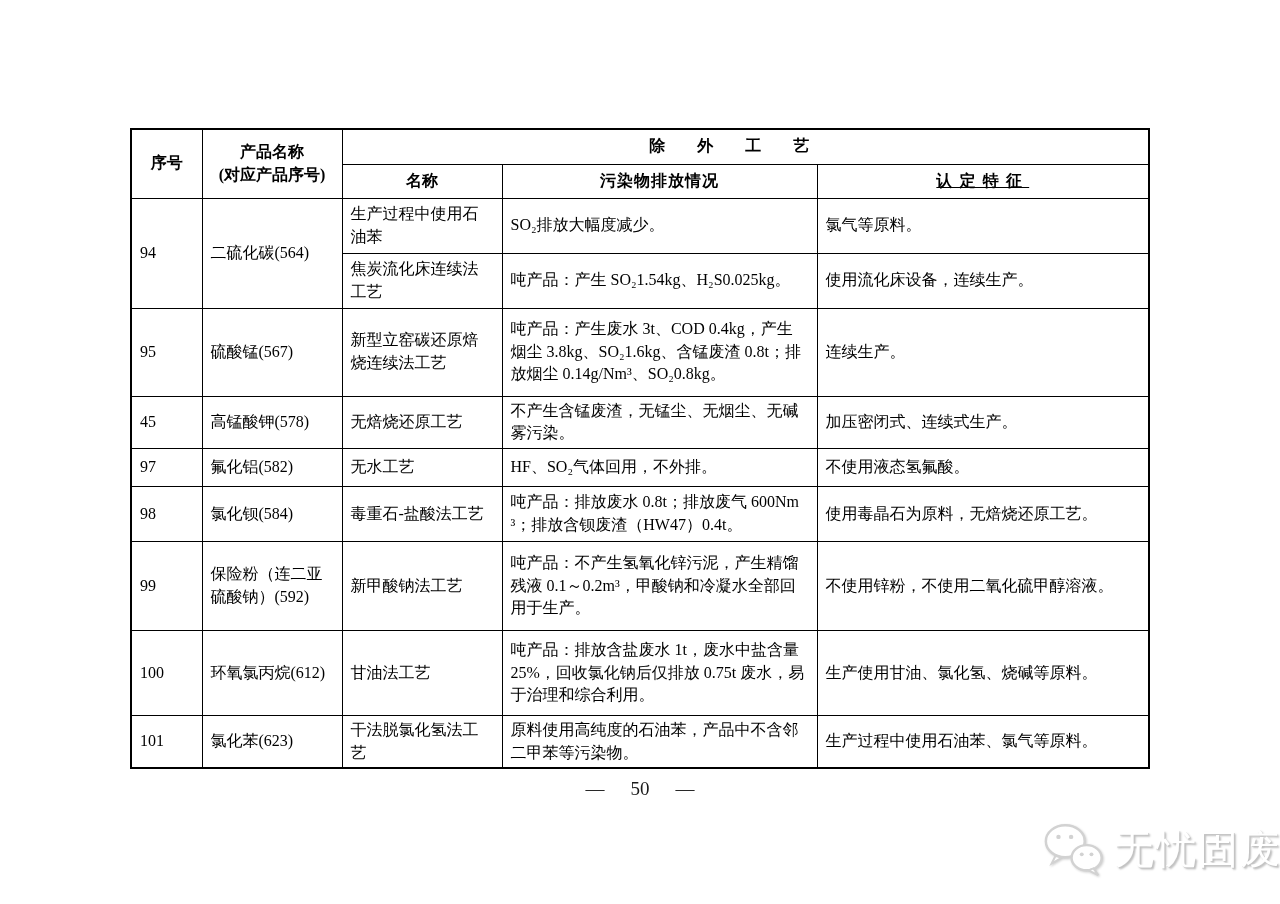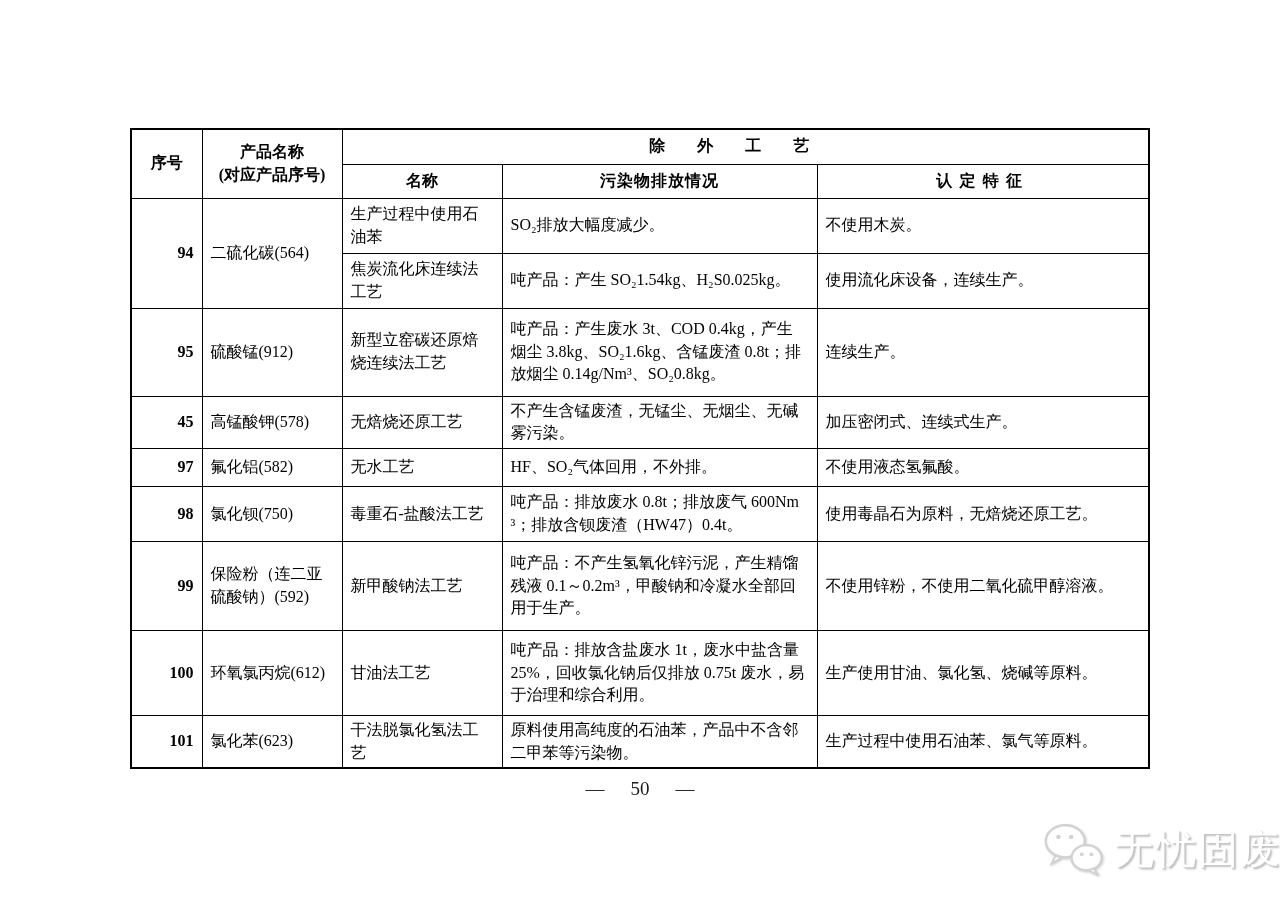--- a/index.html
+++ b/index.html
@@ -30,24 +30,24 @@
     font-size: 16px;
     line-height: 1.42;
     word-break: break-all;
   }
   .doc-table th {
     font-weight: bold;
     text-align: center;
     padding: 2px 4px;
   }
   .doc-table td { text-align: left; }
-  .doc-table td.c { text-align: right; font-weight: bold; }
+  .doc-table td.c { text-align: left; }
 
   .group-h { letter-spacing: 2em; padding-left: 2em; }
-  .feat-h  { letter-spacing: 0.45em; padding-left: 0.45em; }
+  .feat-h  { letter-spacing: 0.45em; padding-left: 0.45em; text-decoration: underline; }
   .poll-h  { letter-spacing: 1px; }
 
   
   .page-footer {
     position: absolute;
     left: 0;
     top: 778px;
     width: 1280px;
     display: flex;
     justify-content: center;
@@ -101,31 +101,31 @@
       <th class="feat-h">认定特征</th>
     </tr>
   </thead>
   <tbody>
 
     <tr style="height:55px">
       <td rowspan="2" class="c">94</td>
       <td rowspan="2">二硫化碳(564)</td>
       <td>生产过程中使用石油苯</td>
       <td>SO₂排放大幅度减少。</td>
-      <td>不使用木炭。</td>
+      <td>氯气等原料。</td>
     </tr>
     <tr style="height:55px">
       <td>焦炭流化床连续法工艺</td>
       <td>吨产品：产生 SO₂1.54kg、H₂S0.025kg。</td>
       <td>使用流化床设备，连续生产。</td>
     </tr>
 
     <tr style="height:88px">
       <td class="c">95</td>
-      <td>硫酸锰(912)</td>
+      <td>硫酸锰(567)</td>
       <td>新型立窑碳还原焙烧连续法工艺</td>
       <td>吨产品：产生废水 3t、COD 0.4kg，产生烟尘 3.8kg、SO₂1.6kg、含锰废渣 0.8t；排放烟尘 0.14g/Nm³、SO₂0.8kg。</td>
       <td>连续生产。</td>
     </tr>
 
     <tr style="height:45px">
       <td class="c">45</td>
       <td>高锰酸钾(578)</td>
       <td>无焙烧还原工艺</td>
       <td>不产生含锰废渣，无锰尘、无烟尘、无碱雾污染。</td>
@@ -135,21 +135,21 @@
     <tr style="height:38px">
       <td class="c">97</td>
       <td>氟化铝(582)</td>
       <td>无水工艺</td>
       <td>HF、SO₂气体回用，不外排。</td>
       <td>不使用液态氢氟酸。</td>
     </tr>
 
     <tr style="height:55px">
       <td class="c">98</td>
-      <td>氯化钡(750)</td>
+      <td>氯化钡(584)</td>
       <td>毒重石-盐酸法工艺</td>
       <td>吨产品：排放废水 0.8t；排放废气 600Nm³；排放含钡废渣（HW47）0.4t。</td>
       <td>使用毒晶石为原料，无焙烧还原工艺。</td>
     </tr>
 
     <tr style="height:89px">
       <td class="c">99</td>
       <td>保险粉（连二亚硫酸钠）(592)</td>
       <td>新甲酸钠法工艺</td>
       <td>吨产品：不产生氢氧化锌污泥，产生精馏残液 0.1～0.2m³，甲酸钠和冷凝水全部回用于生产。</td>

